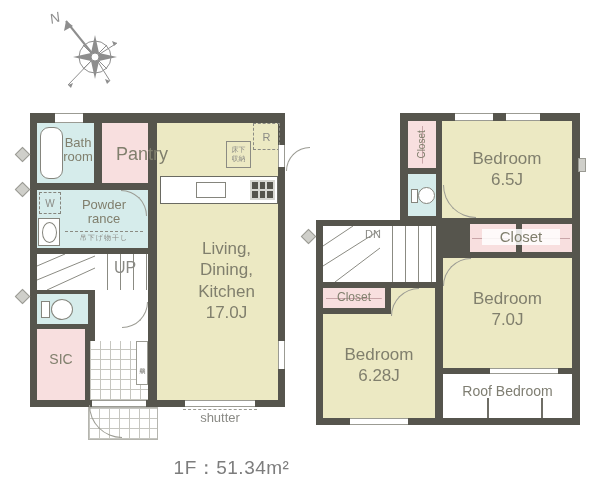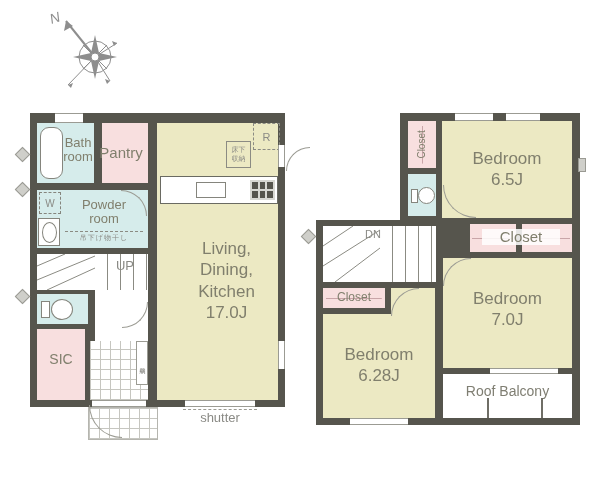--- a/index.html
+++ b/index.html
@@ -67,21 +67,21 @@
   <div class="room white tile" style="left:90px;top:341px;width:58px;height:59px;"></div>
 
   <div class="room treads" style="left:95px;top:254px;width:53px;height:36px;"></div>
   <svg class="abs" style="left:37px;top:254px;" width="58" height="36" viewBox="0 0 58 36">
     <g stroke="#8b8b83" stroke-width="1">
         <line x1="0" y1="26" x2="58" y2="2"></line>
         <line x1="10" y1="36" x2="58" y2="14"></line>
         <line x1="0" y1="12" x2="28" y2="0"></line>
       </g>
   </svg>
-  <div class="lbl mut" style="left:110px;top:259px;width:30px;font-size:13px;">UP</div>
+  <div class="lbl mut" style="left:110px;top:259px;width:30px;font-size:16px;">UP</div>
 
   <div class="fix" style="left:40px;top:127px;width:23px;height:52px;border-radius:9px;"></div>
   <div class="abs" style="left:39px;top:192px;width:22px;height:22px;border:1px dashed #85857d;box-sizing:border-box;display:flex;align-items:center;justify-content:center;">
     <span class="mut" style="font-size:10px;">W</span>
   </div>
   <div class="fix" style="left:38px;top:218px;width:22px;height:28px;display:flex;align-items:center;justify-content:center;">
     <div style="width:13px;height:19px;border:1px solid #85857d;border-radius:50%;"></div>
   </div>
   <div class="abs" style="left:65px;top:231px;width:78px;border-top:1px dashed #8b8b83;"></div>
   <div class="lbl mut" style="left:62px;top:234px;width:84px;font-size:7px;letter-spacing:1px;">吊下げ物干し</div>
@@ -101,23 +101,23 @@
   <div class="abs" style="left:226px;top:141px;width:25px;height:27px;border:1px solid #8b8b83;box-sizing:border-box;display:flex;align-items:center;justify-content:center;">
     <span class="mut" style="font-size:7px;white-space:pre-line;text-align:center;line-height:1.15;">床下
 収納</span>
   </div>
   <div class="abs" style="left:253px;top:123px;width:27px;height:27px;border:1px dashed #8b8b83;box-sizing:border-box;display:flex;align-items:center;justify-content:center;">
     <span class="mut" style="font-size:11px;">R</span>
   </div>
 
   <div class="lbl" style="left:58px;top:136px;width:40px;font-size:13px;">Bath
 room</div>
-  <div class="lbl" style="left:96px;top:145px;width:50px;font-size:15px;">Pantry</div>
+  <div class="lbl" style="left:116px;top:145px;width:50px;font-size:18px;">Pantry</div>
   <div class="lbl" style="left:68px;top:198px;width:72px;font-size:13px;">Powder
-room</div>
+rance</div>
   <div class="lbl" style="left:157px;top:238px;width:139px;font-size:17px;line-height:1.25;">Living,
 Dining,
 Kitchen
 17.0J</div>
   <div class="lbl" style="left:37px;top:352px;width:48px;font-size:14px;">SIC</div>
 
   <div class="abs" style="left:136px;top:341px;width:12px;height:44px;background:#fff;border:1px solid #9b9b93;box-sizing:border-box;display:flex;align-items:center;justify-content:center;">
     <span class="mut" style="font-size:6px;writing-mode:vertical-rl;">収納</span>
   </div>
 
@@ -172,29 +172,30 @@
   <div class="fix" style="left:418px;top:187px;width:17px;height:17px;border-radius:50%;"></div>
 
   <div class="lbl" style="left:442px;top:148px;width:130px;font-size:17px;line-height:1.25;">Bedroom
 6.5J</div>
   <div class="lbl" style="left:482px;top:229px;width:78px;font-size:15px;background:rgba(255,255,255,0.85);">Closet</div>
   <div class="lbl" style="left:323px;top:291px;width:62px;font-size:12px;">Closet</div>
   <div class="lbl" style="left:443px;top:288px;width:129px;font-size:17px;line-height:1.25;">Bedroom
 7.0J</div>
   <div class="lbl" style="left:323px;top:344px;width:112px;font-size:17px;line-height:1.25;">Bedroom
 6.28J</div>
-  <div class="lbl" style="left:443px;top:384px;width:129px;font-size:14px;color:#7f7e72;">Roof Balcony</div>
+  <div class="lbl" style="left:443px;top:384px;width:129px;font-size:14px;color:#7f7e72;">Roof Bedroom</div>
   <div class="tick" style="left:487px;top:398px;width:2px;height:20px;"></div>
   <div class="tick" style="left:541px;top:398px;width:2px;height:20px;"></div>
 
   <div class="win" style="left:455px;top:113px;width:38px;height:8px;"></div>
   <div class="win" style="left:506px;top:113px;width:34px;height:8px;"></div>
   <div class="win" style="left:490px;top:368px;width:68px;height:6px;"></div>
   <div class="win" style="left:350px;top:418px;width:58px;height:7px;"></div>
   <div class="diamond" style="left:303px;top:231px;width:11px;height:11px;"></div>
   <div class="abs" style="left:578px;top:158px;width:8px;height:14px;background:#cfcfca;border:1px solid #9a9a93;box-sizing:border-box;"></div>
 
   <div class="arc" style="left:443px;top:185px;width:33px;height:33px;border-right:none;border-top:none;border-radius:0 0 0 100%;"></div>
   <div class="arc" style="left:443px;top:258px;width:28px;height:28px;border-right:none;border-bottom:none;border-radius:100% 0 0 0;"></div>
   <div class="arc" style="left:391px;top:288px;width:28px;height:28px;border-right:none;border-bottom:none;border-radius:100% 0 0 0;"></div>
 
+  <div class="area-label" style="left:144px;top:455px;width:175px;">1F：51.34m²</div>
 
 </div>
 
 </body></html>

